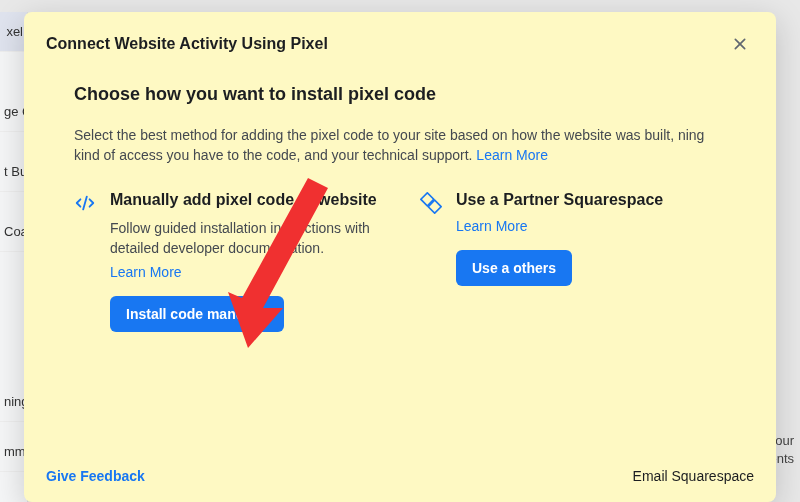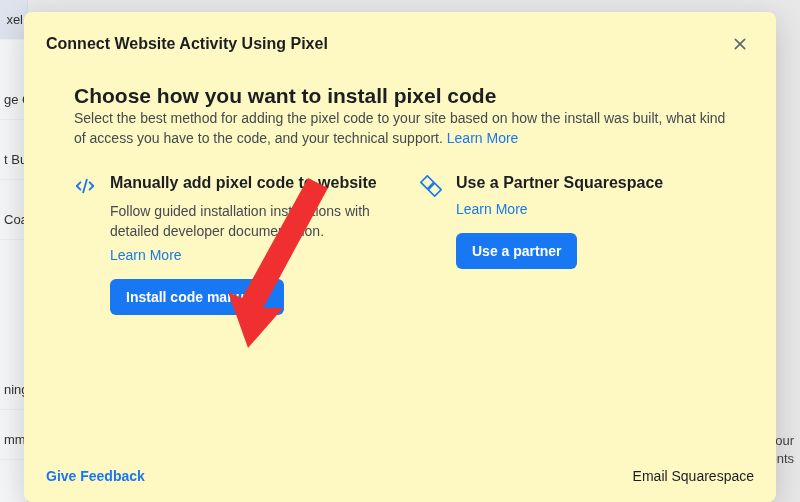--- a/index.html
+++ b/index.html
@@ -6,21 +6,21 @@
     body {
       font-family: -apple-system, BlinkMacSystemFont, "Segoe UI", Helvetica, Arial, sans-serif;
       width: 800px;
       height: 502px;
       background: #e8e8e8;
       position: relative;
       overflow: hidden;
     }
     .sidebar-bg {
       position: absolute;
-      left: 0; top: 0; bottom: 0;
+      left: 0; top: 12px; bottom: 0;
       width: 28px;
       background: #f5f6f7;
       border-right: 1px solid #ddd;
       font-size: 13px;
       color: #333;
     }
     .sidebar-bg .item {
       padding: 12px 4px;
       text-align: right;
       white-space: nowrap;
@@ -66,24 +66,24 @@
       color: #606770;
       border-radius: 50%;
     }
     .close-btn svg { width: 16px; height: 16px; }
     .modal-body {
       padding: 18px 50px 12px 50px;
       flex: 1;
       overflow: hidden;
     }
     .section-heading {
-      font-size: 21px;
+      font-size: 18px;
       font-weight: 700;
       color: #1c1e21;
-      margin-bottom: 0;
+      margin-bottom: 20px;
     }
     .section-desc {
       font-size: 14px;
       color: #444950;
       line-height: 1.45;
       margin-bottom: 24px;
     }
     .learn-more {
       color: #1877f2;
       cursor: pointer;
@@ -190,21 +190,21 @@
       <svg viewBox="0 0 24 24" fill="none" stroke="currentColor" stroke-width="2.5" stroke-linecap="round">
           <line x1="5" y1="5" x2="19" y2="19"></line>
           <line x1="19" y1="5" x2="5" y2="19"></line>
         </svg>
     </div>
   </div>
 
   <div class="modal-body">
     <h2 class="section-heading">Choose how you want to install pixel code</h2>
     <p class="section-desc">
-      <span>Select the best method for adding the pixel code to your site based on how the install was built, what kind of access you have to the code, and your technical support.</span>
+      <span>Select the best method for adding the pixel code to your site based on how the website was built, ning kind of access you have to the code, and your technical support.</span>
       <span class="learn-more">Learn More</span>
     </p>
 
     <div class="options-row">
 
       <div class="option">
         <div class="option-icon">
           <svg viewBox="0 0 24 24" fill="none" stroke="#1877f2" stroke-width="2" stroke-linecap="round" stroke-linejoin="round">
               <polyline points="7 8 3 12 7 16"></polyline>
               <polyline points="17 8 21 12 17 16"></polyline>
@@ -222,21 +222,21 @@
       <div class="option">
         <div class="option-icon">
           <svg viewBox="0 0 24 24" fill="none" stroke="#1877f2" stroke-width="1.8" stroke-linejoin="round">
               <rect x="3" y="3" width="10" height="10" transform="rotate(45 8 8)"></rect>
               <rect x="11" y="11" width="10" height="10" transform="rotate(45 16 16)"></rect>
             </svg>
         </div>
         <div class="option-content">
           <div class="option-title">Use a Partner Squarespace</div>
           <span class="option-learn">Learn More</span>
-          <button class="primary-btn">Use a partner</button>
+          <button class="primary-btn">Use a others</button>
         </div>
       </div>
 
     </div>
   </div>
 
   <div class="modal-footer">
     <span class="feedback-link">Give Feedback</span>
     <span class="email-link">Email Squarespace</span>
   </div>

